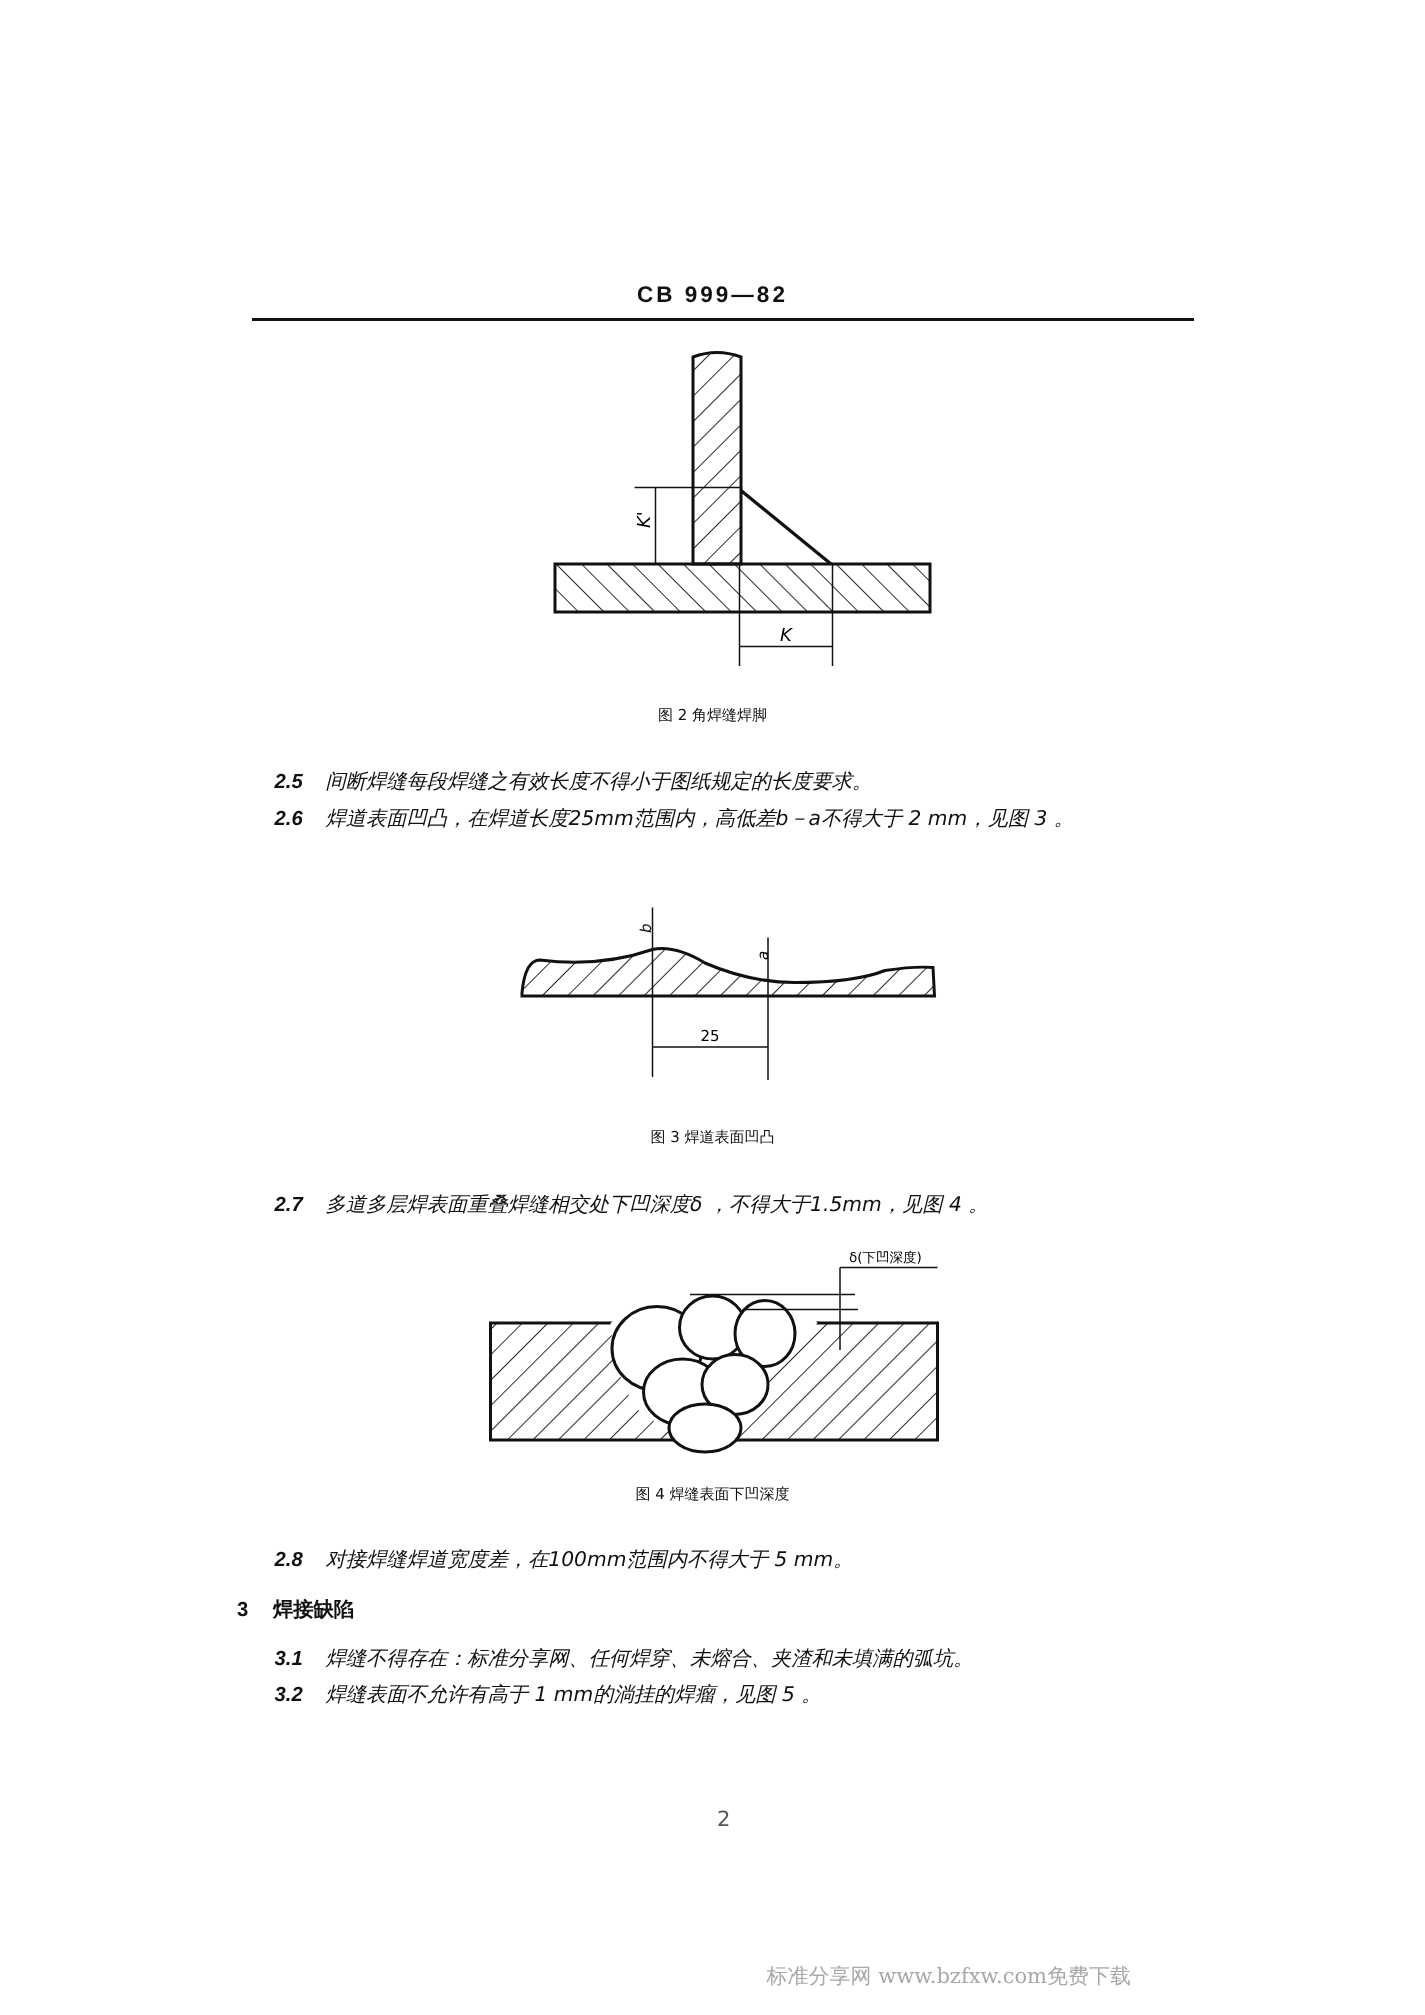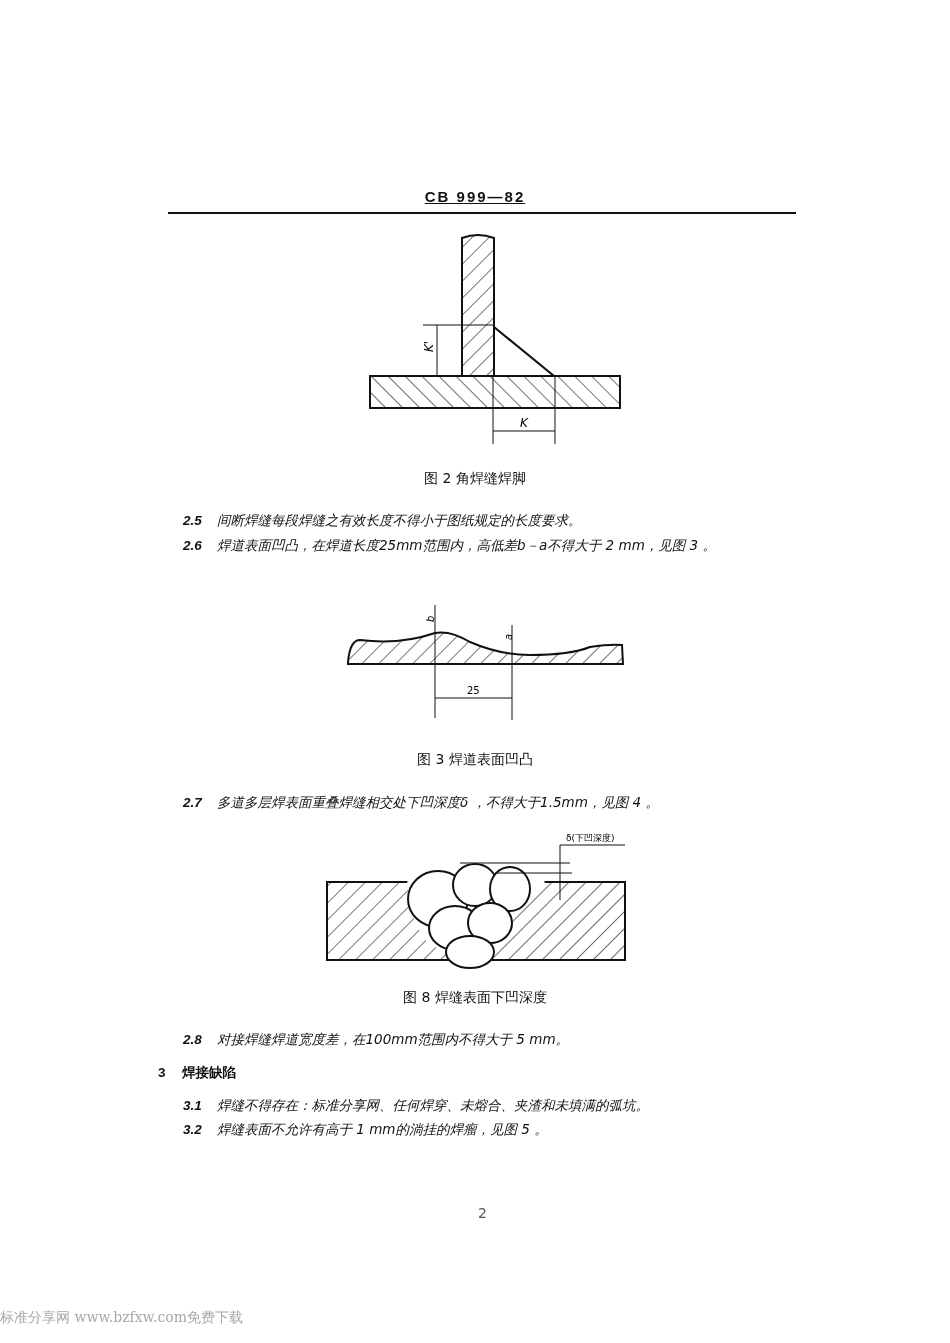--- a/index.html
+++ b/index.html
@@ -1,28 +1,28 @@
 <!DOCTYPE html>
 <html><head>
 <meta charset="utf-8">
 <style>
   html, body { margin:0; padding:0; background:#ffffff; }
   body { width:950px; height:1343px; position:relative; overflow:hidden;
          font-family:"DejaVu Sans", sans-serif; color:#111; }
   .abs { position:absolute; }
   .header-code { left:0; width:950px; top:188px; text-align:center; font-family:"Liberation Sans", sans-serif;
-                 font-weight:bold; font-size:15px; letter-spacing:2px;text-decoration:underline; }
+                 font-weight:bold; font-size:15px; letter-spacing:2px; }
   .header-rule { left:168px; width:628px; top:212px; height:2px; background:#111; }
-  .caption { font-size:14px; text-align:center; width:950px; left:0; }
+  .caption { font-size:10px; text-align:center; width:950px; left:0; }
   .para { font-size:13.5px; left:183px; white-space:nowrap;font-style:italic; }
   .para .num { font-family:"Liberation Sans", sans-serif; font-weight:bold; display:inline-block; width:34px; }
   .section { font-size:13.5px; font-weight:bold; left:158px; }
   .section .num { font-family:"Liberation Sans", sans-serif; display:inline-block; width:24px; }
   .pageno { left:478px; top:1205px; font-size:14px; color:#555; }
-  .watermark { left:0; width:754px; text-align:left; top:1309px; font-family:"DejaVu Serif", serif;
+  .watermark { left:0; width:754px; text-align:right; top:1309px; font-family:"DejaVu Serif", serif;
                font-size:14px; color:#a8a8a8; }
   svg text { font-family:"DejaVu Sans", sans-serif; }
 </style>
 </head>
 <body>
 
 <div class="abs header-code">CB 999—82</div>
 <div class="abs header-rule"></div>
 
 <svg class="abs" style="left:360px;top:230px" width="270" height="220" viewBox="0 0 270 220">
@@ -71,21 +71,21 @@
   <ellipse cx="190" cy="64" rx="20" ry="22" fill="#fff" stroke="#111" stroke-width="2"></ellipse>
   <ellipse cx="135" cy="103" rx="26" ry="22" fill="#fff" stroke="#111" stroke-width="2"></ellipse>
   <ellipse cx="170" cy="98" rx="22" ry="20" fill="#fff" stroke="#111" stroke-width="2"></ellipse>
   <ellipse cx="150" cy="127" rx="24" ry="16" fill="#fff" stroke="#111" stroke-width="2"></ellipse>
   <line x1="140" y1="38" x2="250" y2="38" stroke="#111" stroke-width="1"></line>
   <line x1="175" y1="48" x2="252" y2="48" stroke="#111" stroke-width="1"></line>
   <line x1="240" y1="20" x2="240" y2="75" stroke="#111" stroke-width="1"></line>
   <line x1="240" y1="20" x2="305" y2="20" stroke="#111" stroke-width="1"></line>
   <text x="246" y="16" font-size="9">δ(下凹深度)</text>
 </svg>
-<div class="abs caption" style="top:989px">图 8   焊缝表面下凹深度</div>
+<div class="abs caption" style="top:989px">图 4   焊缝表面下凹深度</div>
 
 <div class="abs para" style="top:1031px"><span class="num">2.8</span><span>对接焊缝焊道宽度差，在100mm范围内不得大于 5 mm。</span></div>
 
 <div class="abs section" style="top:1064px"><span class="num">3</span><span>焊接缺陷</span></div>
 
 <div class="abs para" style="top:1097px"><span class="num">3.1</span><span>焊缝不得存在：标准分享网、任何焊穿、未熔合、夹渣和未填满的弧坑。</span></div>
 <div class="abs para" style="top:1121px"><span class="num">3.2</span><span>焊缝表面不允许有高于 1 mm的淌挂的焊瘤，见图 5 。</span></div>
 
 <div class="abs pageno">2</div>
 <div class="abs watermark">标准分享网 www.bzfxw.com免费下载</div>

